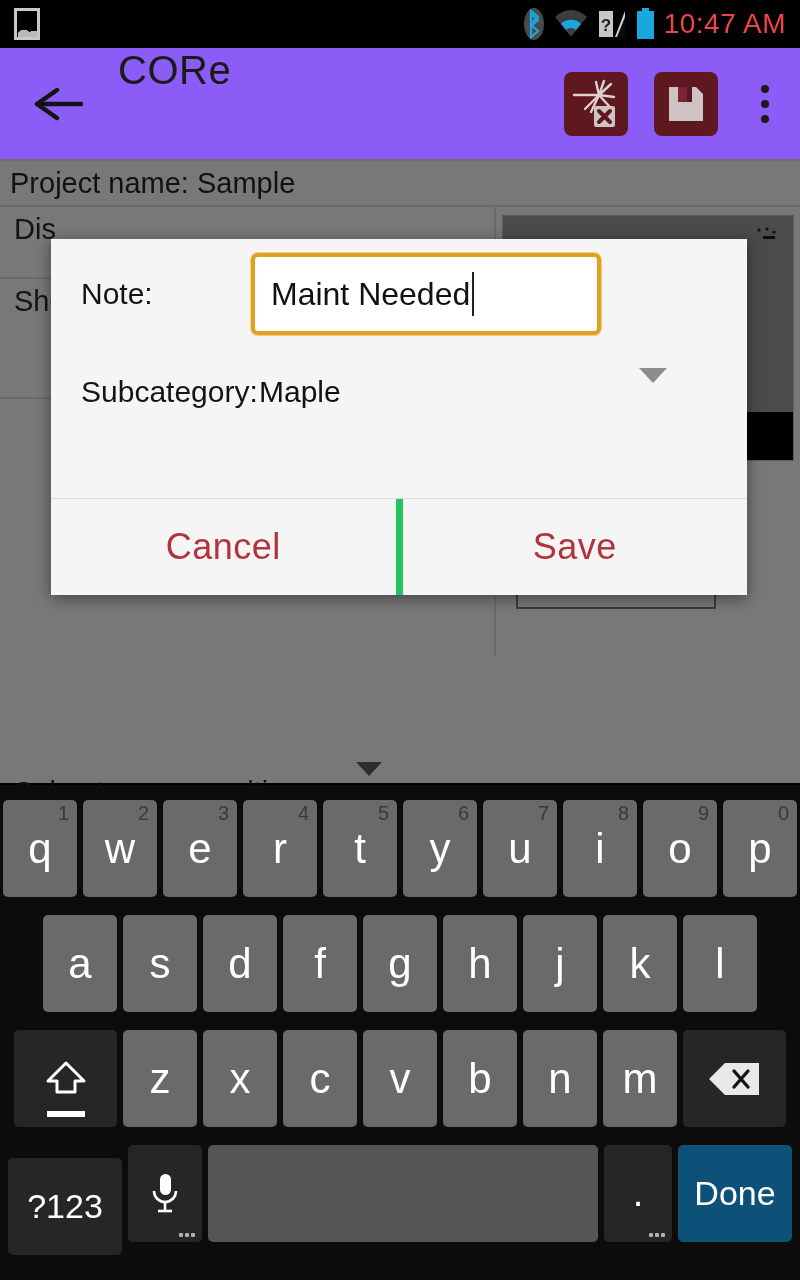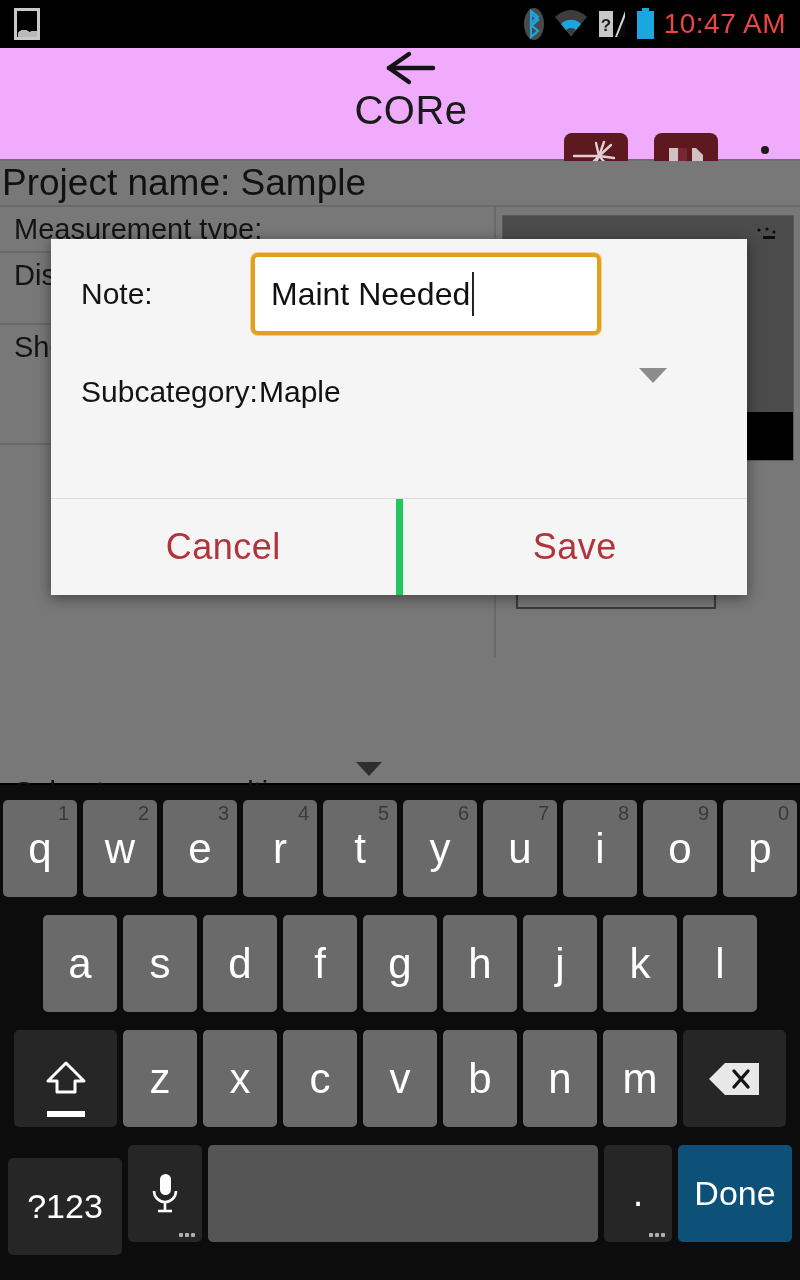--- a/index.html
+++ b/index.html
@@ -32,23 +32,22 @@
   }
   .sb-icon { display: flex; align-items: center; }
   .sb-clock {
     color: #ef4444; font-size: 28px; letter-spacing: 0.5px;
     font-family: Liberation Sans, sans-serif;
   }
 
   
   .appbar {
     position: absolute; top: 48px; left: 0; width: 800px; height: 113px;
-    background: #f0abfc; display: flex; align-items: center;
+    background: #8b5cf6; display: flex; 
     border-bottom: 2px solid #6e6e6e;
-    flex-direction: column;
   }
   .back-arrow {
     width: 74px; margin-left: 22px; display: flex; align-items: center; justify-content: center;
   }
   .appbar-title {
     color: #1a1a1a; font-size: 40px; margin-left: 22px; font-weight: 400;
     letter-spacing: 0.5px;
   }
   .appbar-actions { margin-left: auto; display: flex; align-items: center; gap: 26px; padding-right: 18px; }
   .icon-btn {
@@ -60,22 +59,22 @@
     align-items: center; justify-content: center; gap: 7px; margin-left: 4px;
   }
   .overflow-dots span { width: 8px; height: 8px; border-radius: 50%; background: #1b1b1b; }
 
   
   .bgform {
     position: absolute; top: 161px; left: 0; width: 800px; height: 622px;
     background: #787878; color: #111;
   }
   .row-proj {
-    height: 46px; display: flex; align-items: center; padding-left: 2px;
-    font-size: 37px; border-bottom: 2px solid #6a6a6a;
+    height: 46px; display: flex; align-items: center; padding-left: 10px;
+    font-size: 29px; border-bottom: 2px solid #6a6a6a;
   }
   .two-col { display: flex; height: 450px; }
   .left-col { width: 498px; border-right: 2px solid #6a6a6a; }
   .lrow {
     padding-left: 14px; font-size: 29px; color: #141414;
     display: flex; align-items: flex-start; padding-top: 6px;
   }
   .lrow.h1 { height: 46px; border-bottom: 2px solid #6a6a6a; }
   .lrow.h2 { height: 72px; border-bottom: 2px solid #6a6a6a; }
   .lrow.h3 { height: 120px; border-bottom: 2px solid #6a6a6a; }
@@ -268,21 +267,20 @@
         <span></span>
         <span></span>
       </div>
     </div>
   </div>
 
   <div class="bgform">
     <div class="row-proj">Project name: Sample</div>
     <div class="two-col">
       <div class="left-col">
-        <div class="lrow h1">Measurement type:</div>
         <div class="lrow h2">Dis</div>
         <div class="lrow h3">Sho</div>
         <div class="lrow spacer"></div>
       </div>
       <div class="right-col">
         <div class="thumb">
           <svg class="thumb-mark" viewBox="0 0 28 16">
             <circle cx="4" cy="4" r="1.6" fill="#0d0d0d"></circle>
             <circle cx="12" cy="3" r="1.6" fill="#0d0d0d"></circle>
             <circle cx="19" cy="6" r="1.6" fill="#0d0d0d"></circle>

